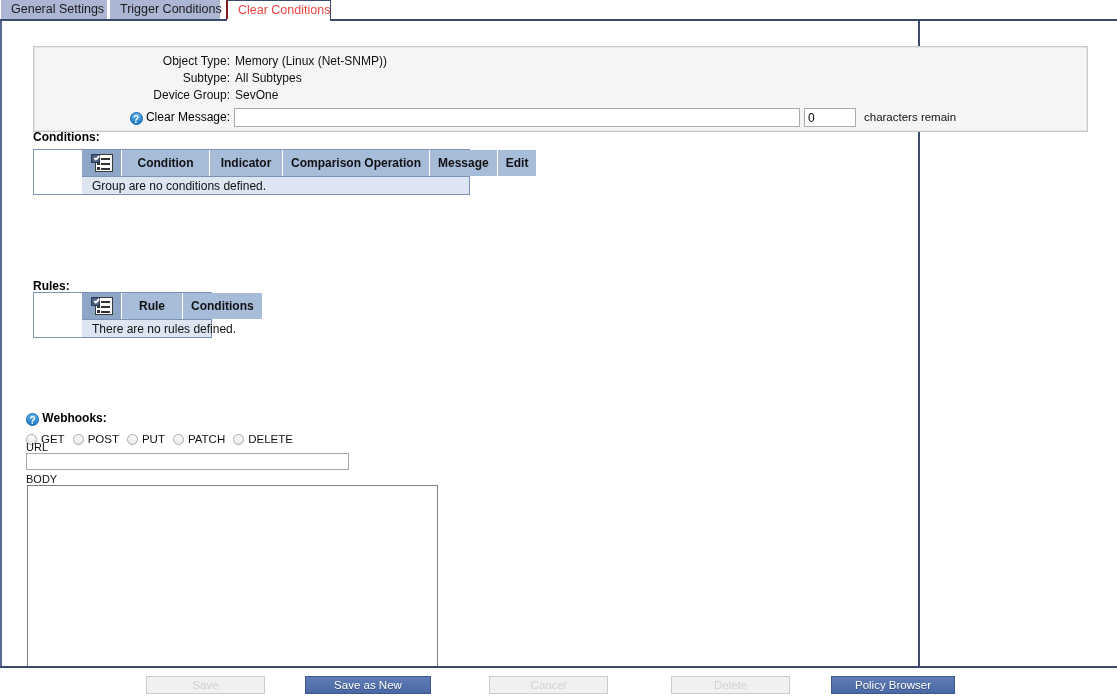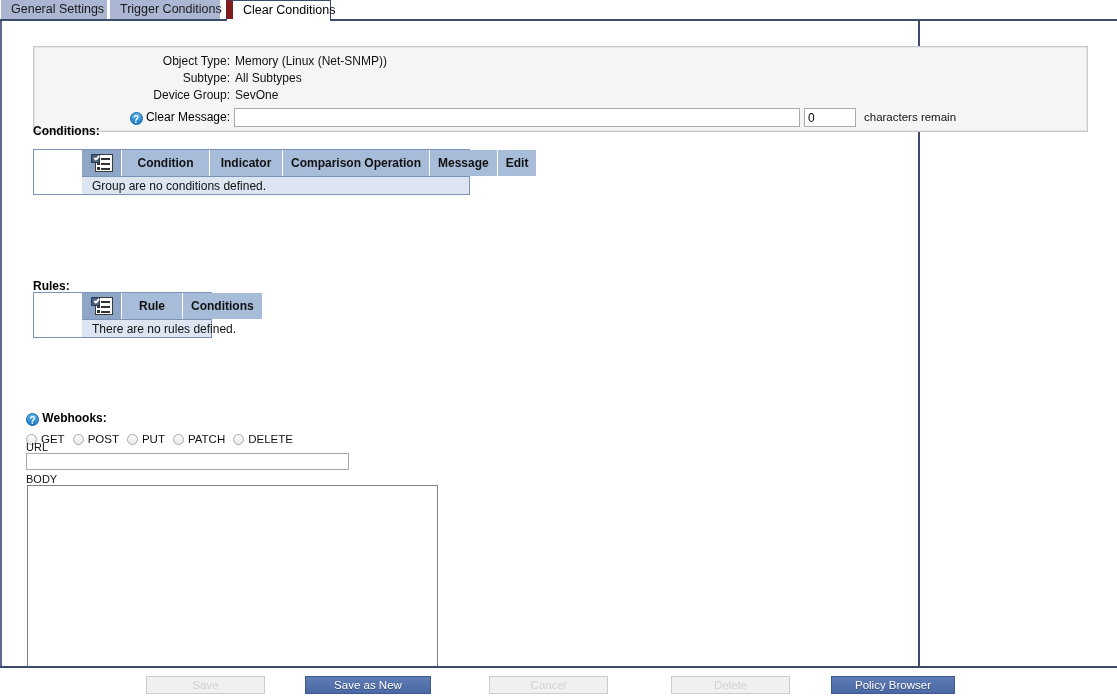--- a/index.html
+++ b/index.html
@@ -38,24 +38,24 @@
     color: #1a1a1a;
     text-align: center;
     white-space: nowrap;
     background: #aab6d2;
     border-left: 1px solid #ffffff;
     border-right: 1px solid #ffffff;
     cursor: pointer;
   }
   .tab.active {
     background: #ffffff;
-    border-left: 7px solid #7f1d1d;
+    border-left: 2px solid #7f1d1d;
     border-right: 1px solid #3c4a6b;
     border-top: 1px solid #3c4a6b;
-    color: #000000;
+    color: #ef4444;
   }
   .tab-underline {
     position: absolute;
     left: 0; top: 19px;
     width: 1117px; height: 2px;
     background: #3c4a6b;
   }
   .tab-underline .gap {
     position: absolute;
     top: 0;
@@ -413,21 +413,21 @@
         <div class="clearmsg-label">
           <span class="helpicon">?</span>
           <span>Clear Message:</span>
         </div>
         <input class="clearmsg-input" type="text" value="" style="">
         <input class="charcount-input" type="text" value="0" style="">
         <div class="charcount-label">characters remain</div>
       </div>
     </div>
 
-    <div class="section-title" style="left:31px;top:103px;">Conditions:</div>
+    <div class="section-title" style="left:31px;top:109px;">Conditions:</div>
 
     <div class="grid" style="left:31px;top:128px;width:437px;">
       <div class="grid-head">
         <div class="gcell icon-cell">
           <span class="listicon">
             <span class="sheet"></span>
             <span class="bx" style="top:3px;"></span>
             <span class="ln" style="top:4px;"></span>
             <span class="bx" style="top:8px;"></span>
             <span class="ln" style="top:9px;"></span>

